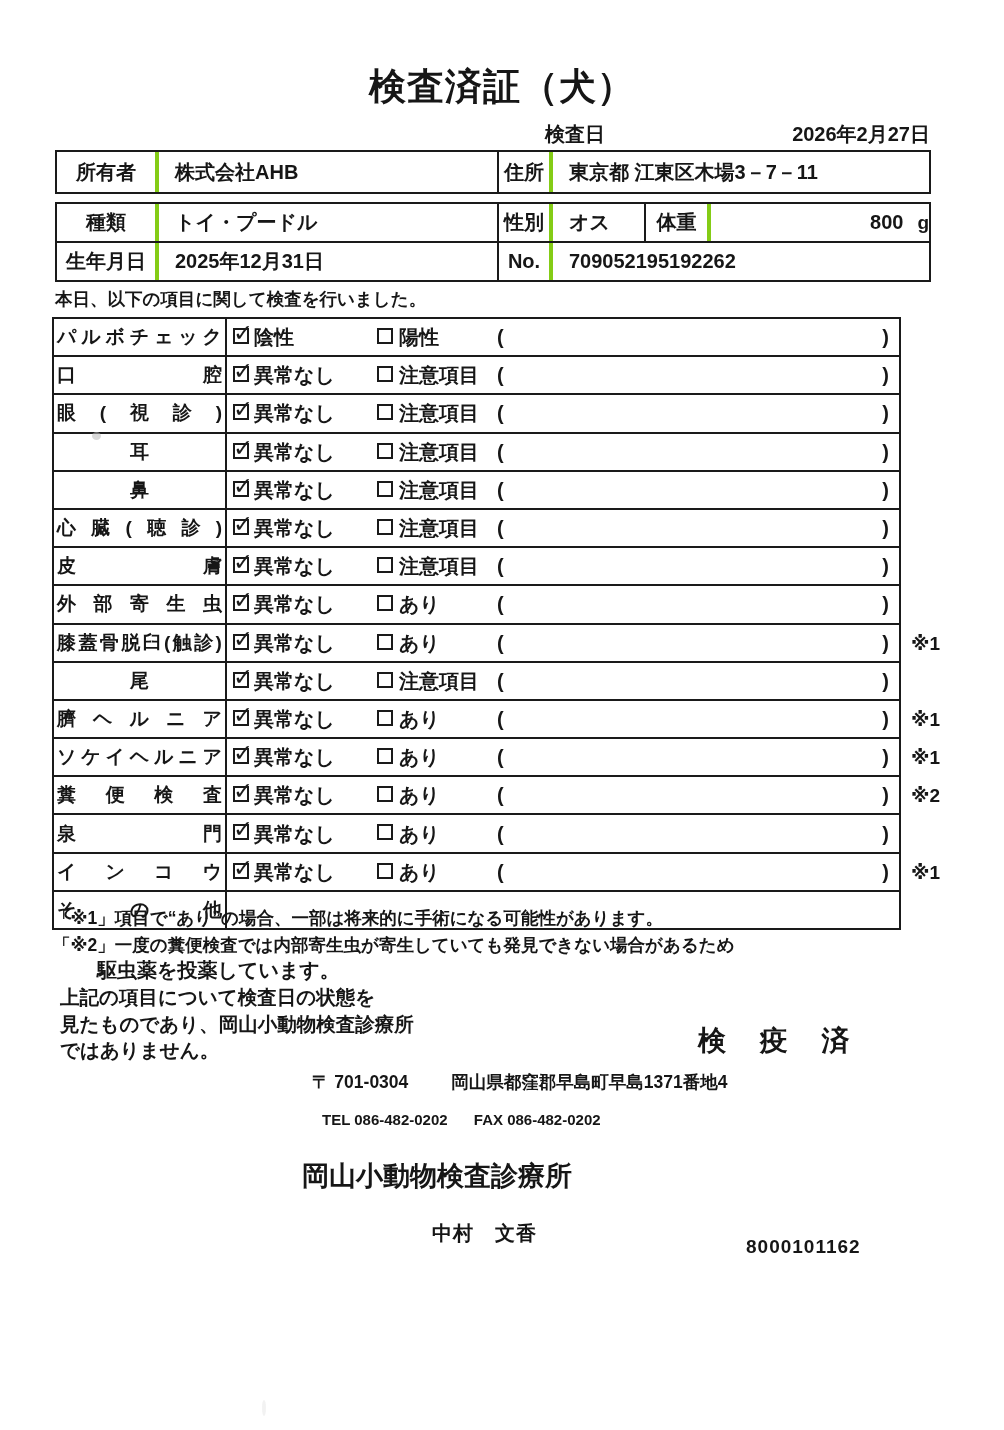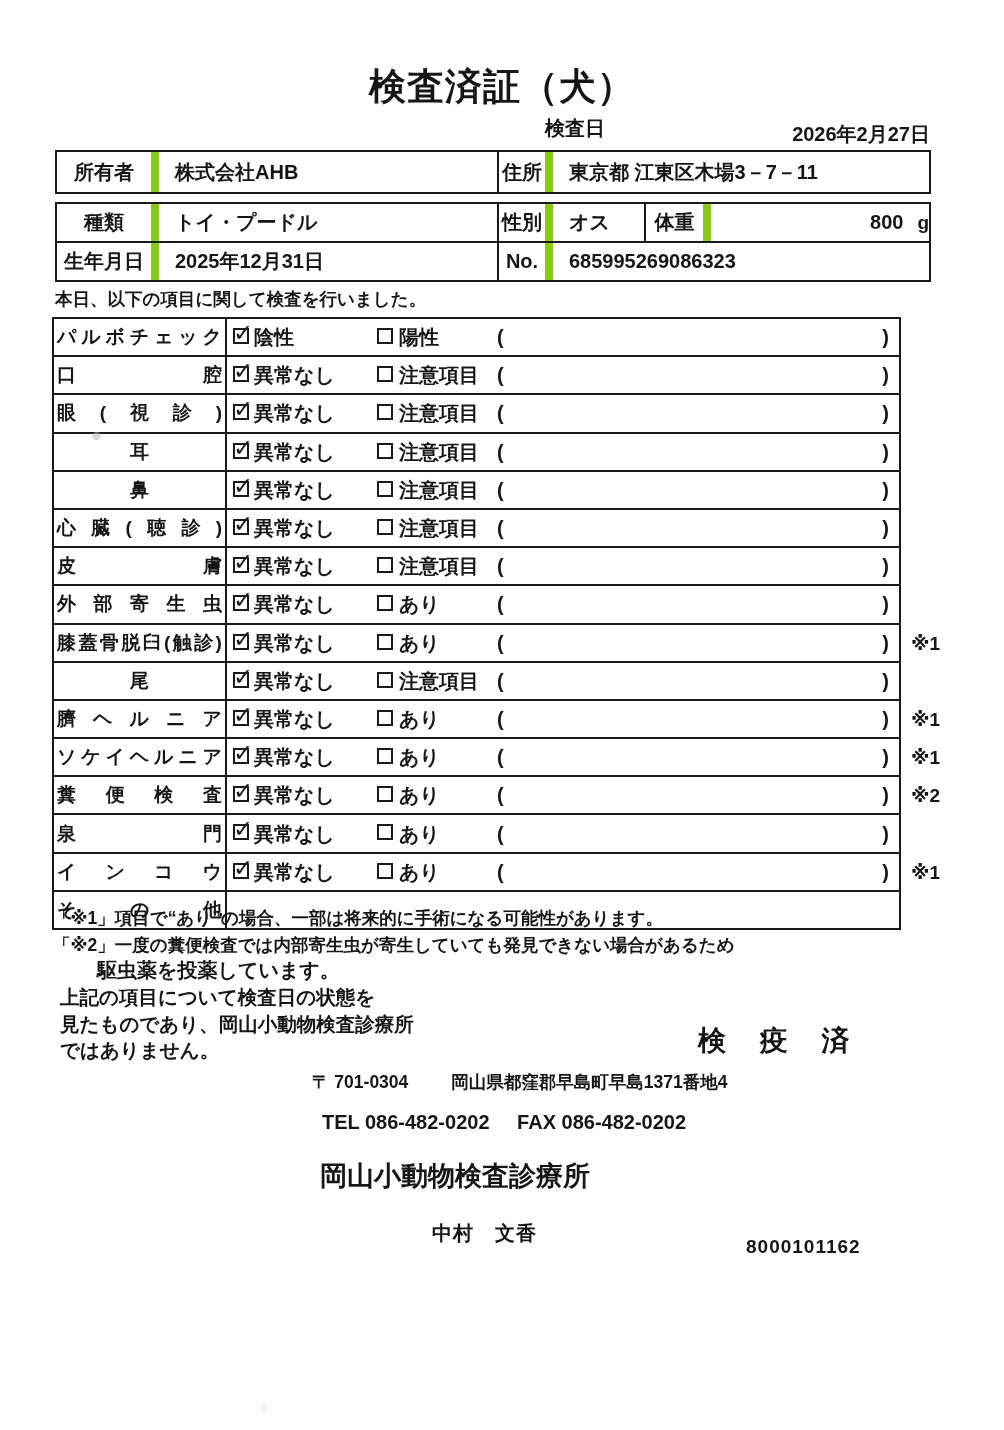--- a/index.html
+++ b/index.html
@@ -12,29 +12,29 @@
     color:#161616;
     overflow:hidden;
   }
   .abs{position:absolute;}
 
   
   .doc-title{
     left:0;right:0;top:62px;text-align:center;
     font-size:37px;font-weight:700;letter-spacing:1px;
   }
-  .insp-date-label{left:545px;top:115px;font-size:20px;font-weight:600;}
+  .insp-date-label{left:545px;top:121px;font-size:20px;font-weight:600;}
   .insp-date-value{right:74px;top:121px;font-size:20px;font-weight:600;}
 
   
   .htable{border:2px solid #1a1a1a;display:flex;flex-direction:column;box-sizing:border-box;}
   .htable .hrow{display:flex;flex:1;}
   .htable .hrow + .hrow{border-top:2px solid #1a1a1a;}
   .hcell{display:flex;align-items:center;box-sizing:border-box;font-size:20px;font-weight:600;}
-  .hcell.lab{justify-content:center;border-right:8px solid #84cc16;}
+  .hcell.lab{justify-content:center;border-right:4px solid #84cc16;}
   .hcell.val{padding-left:16px;border-right:2px solid #1a1a1a;}
   .hcell:last-child{border-right:none;}
   #owner-table{left:55px;top:150px;width:876px;height:44px;}
   #pet-table{left:55px;top:202px;width:876px;height:80px;}
   .w-lab1{width:102px;} .w-val1{width:340px;} .w-lab2{width:54px;}
   .w-sex-val{width:93px;} .w-weight-lab{width:65px;}
   .weight-cell{flex:1;justify-content:flex-end;padding-right:0;}
   .weight-unit{margin-left:14px;font-size:19px;}
   .no-val{flex:1;}
 
@@ -76,23 +76,23 @@
   .note2a{left:53px;top:933px;font-size:17.5px;font-weight:600;}
   .note2b{left:97px;top:957px;font-size:20px;font-weight:600;}
 
   .disclaimer{left:60px;top:984px;font-size:19.5px;font-weight:700;line-height:26.5px;}
 
   .stamp{left:698px;top:1022px;font-size:28px;font-weight:600;letter-spacing:13px;white-space:nowrap;}
 
   
   .postal-line{left:312px;top:1070px;font-size:17.5px;font-weight:600;white-space:nowrap;}
   .postal-gap{margin-left:38px;}
-  .tel-line{left:322px;top:1111px;font-size:20px;font-weight:600;white-space:nowrap;}
+  .tel-line{left:322px;top:1111px;font-size:15px;font-weight:600;white-space:nowrap;}
   .tel-gap{margin-left:22px;}
-  .clinic-name{left:320px;top:1158px;font-size:27px;font-weight:700;}
+  .clinic-name{left:302px;top:1158px;font-size:27px;font-weight:700;}
   .vet-name{left:432px;top:1220px;font-size:20px;font-weight:600;letter-spacing:1px;}
   .doc-code{left:746px;top:1236px;font-size:19px;font-weight:600;letter-spacing:1px;}
 
   
   .artifact{border-radius:50%;background:#b9b9b9;opacity:.55;}
   .dot1{left:92px;top:432px;width:9px;height:8px;}
   .dot2{left:262px;top:1400px;width:4px;height:16px;opacity:.18;}
 </style>
 </head>
 <body>
@@ -122,21 +122,21 @@
       <div class="hcell lab w-weight-lab">体重</div>
       <div class="hcell weight-cell">
         <span>800</span>
         <span class="weight-unit">g</span>
       </div>
     </div>
     <div class="hrow">
       <div class="hcell lab w-lab1">生年月日</div>
       <div class="hcell val w-val1">2025年12月31日</div>
       <div class="hcell lab w-lab2">No.</div>
-      <div class="hcell val no-val">685995269086323</div>
+      <div class="hcell val no-val">709052195192262</div>
     </div>
   </div>
 
   <div class="abs intro-line">本日、以下の項目に関して検査を行いました。</div>
 
   <div class="abs" id="insp-table">
       <div class="insp-row">
         <div class="insp-label char-justify spread">
           <span>パ</span>
           <span>ル</span>

